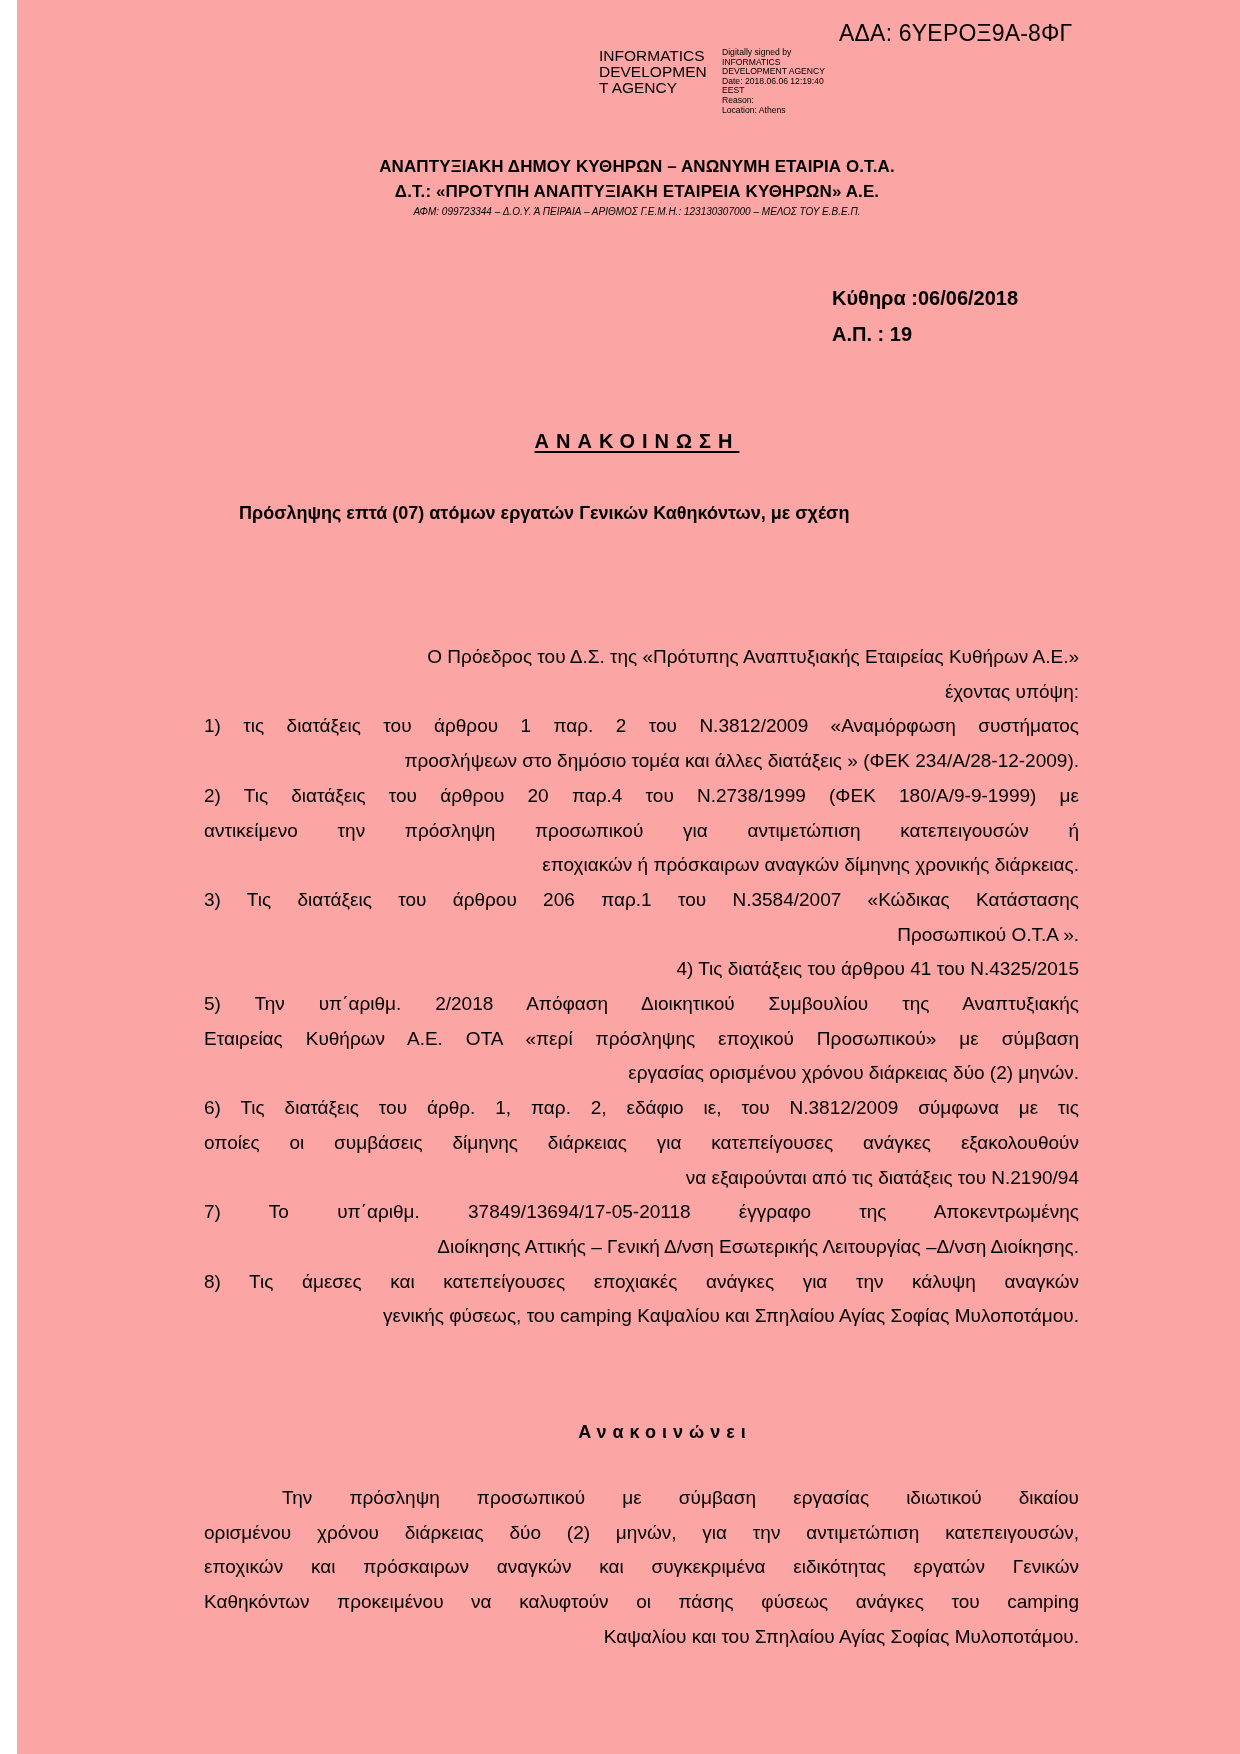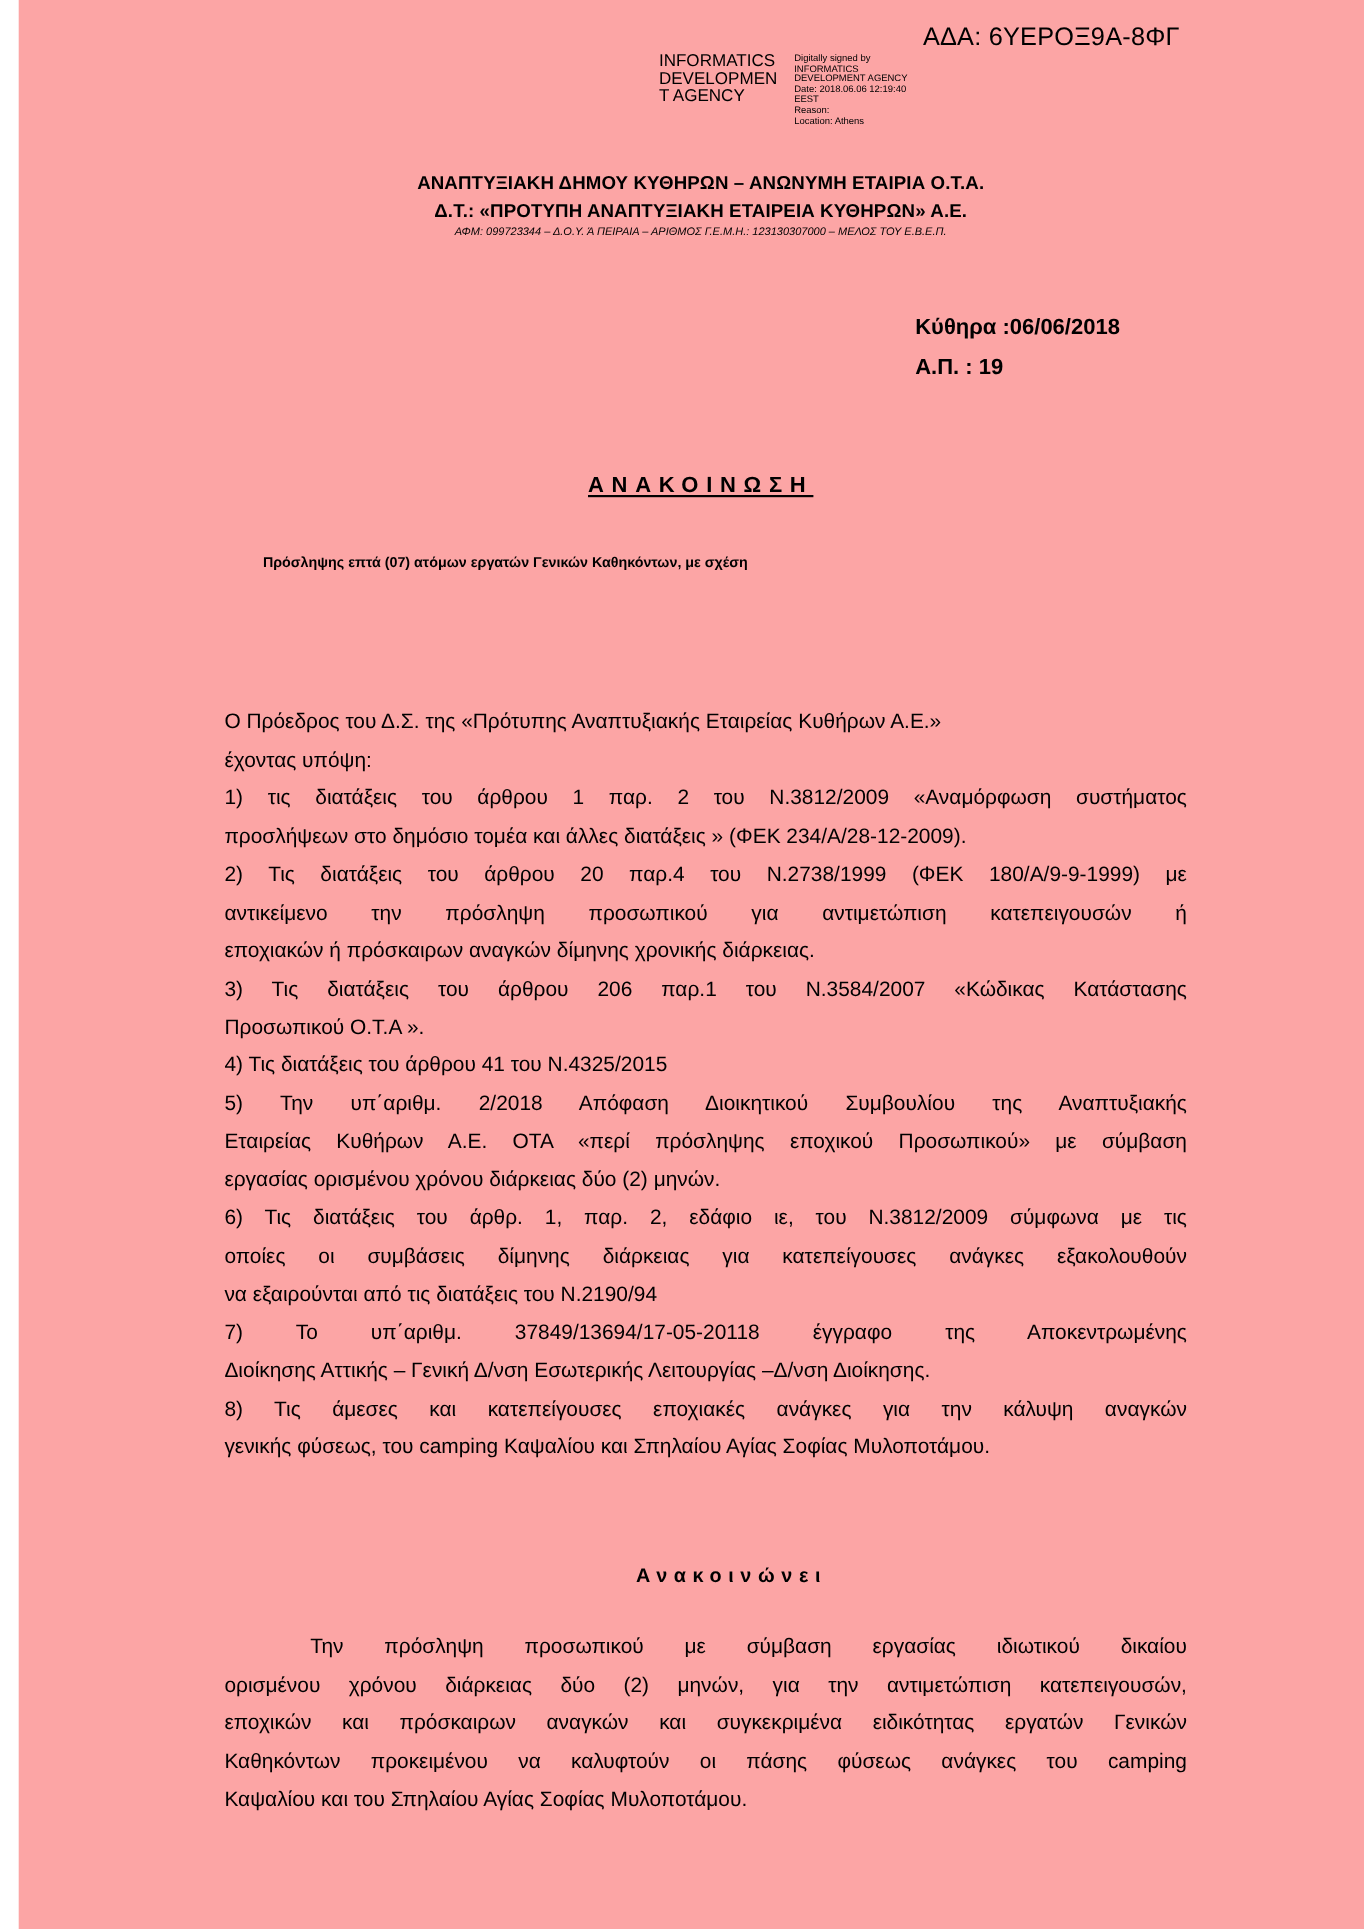--- a/index.html
+++ b/index.html
@@ -14,23 +14,23 @@
 
     .letterhead { position: absolute; left: 0; width: 1240px; text-align: center; font-family: "Liberation Sans", sans-serif; white-space: nowrap; }
     .lh-bold { font-weight: bold; font-size: 17px; letter-spacing: 0.1px; }
     .lh-small { font-size: 10px; font-style: italic; }
 
     .dateblock { position: absolute; left: 815px; font-family: "Liberation Sans", sans-serif; font-weight: bold; font-size: 20px; white-space: nowrap; }
 
     .title { position: absolute; left: 0; width: 1240px; top: 430px; text-align: center; font-family: "Liberation Sans", sans-serif; font-weight: bold; font-size: 20px; letter-spacing: 7px; }
     .title span { text-decoration: underline; text-decoration-thickness: 2px; text-underline-offset: 3px; }
 
-    .subject { position: absolute; left: 222px; font-family: "Liberation Sans", sans-serif; font-weight: bold; font-size: 13px; white-space: nowrap; }
+    .subject { position: absolute; left: 222px; font-family: "Liberation Sans", sans-serif; font-weight: bold; font-size: 18px; white-space: nowrap; }
 
-    .body-line { position: absolute; left: 187px; width: 875px; font-family: "Liberation Sans", sans-serif; font-size: 19px; white-space: nowrap; }
+    .body-line { position: absolute; left: 187px; width: 875px; font-family: "Liberation Sans", sans-serif; font-size: 19px; white-space: nowrap; text-align: right; }
     .justify { text-align: justify; text-align-last: justify; }
 
     .subtitle { position: absolute; left: 0; width: 1240px; top: 1422px; text-align: center; font-family: "Liberation Sans", sans-serif; font-weight: bold; font-size: 18px; letter-spacing: 6px; padding-left: 28px; }
   </style>
 </head>
 <body>
 
 <div class="page">
 
   <div class="ada">ΑΔΑ: 6ΥΕΡΟΞ9Α-8ΦΓ</div>

